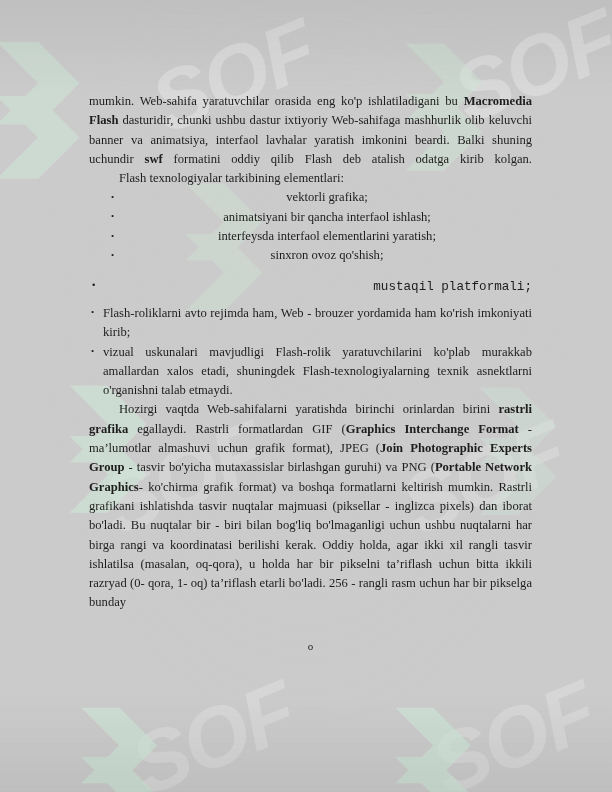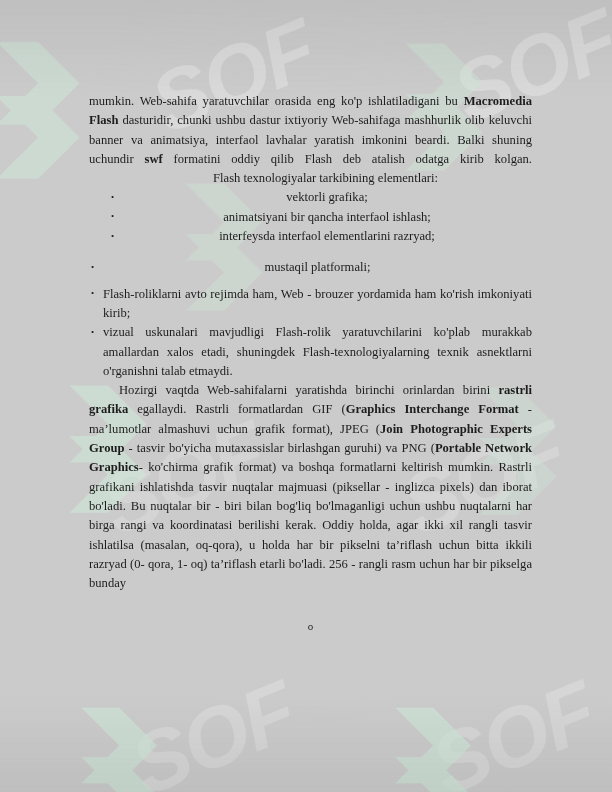--- a/index.html
+++ b/index.html
@@ -222,29 +222,30 @@
           <path d="M8 48 L40 48 L72 80 L40 112 L8 112 L40 80 Z"></path>
         </g>
       </svg>
     </div>
   </div>
 
   <div id="content">
 
     <p class="para justify-all"><span>mumkin. Web-sahifa yaratuvchilar orasida eng ko'p ishlatiladigani bu </span><b>Macromedia Flash</b><span> dasturidir, chunki ushbu dastur ixtiyoriy Web-sahifaga mashhurlik olib keluvchi banner va animatsiya, interfaol lavhalar yaratish imkonini beardi. Balki shuning uchundir </span><b>swf</b><span> formatini oddiy qilib Flash deb atalish odatga kirib kolgan.</span></p>
 
-    <p class="indent" style="text-align:center;">Flash texnologiyalar tarkibining elementlari:</p>
+    <p class="indent" style="text-align:left;">Flash texnologiyalar tarkibining elementlari:</p>
 
     <p class="bullet-short">vektorli grafika;</p>
     <p class="bullet-short">animatsiyani bir qancha interfaol ishlash;</p>
-    <p class="bullet-short">interfeysda interfaol elementlarini razryad;</p>
+    <p class="bullet-short">interfeysda interfaol elementlarini yaratish;</p>
+    <p class="bullet-short">sinxron ovoz qo'shish;</p>
 
     <div class="spacer-md"></div>
 
-    <p class="bullet-para" style="text-align:center;">mustaqil platformali;</p>
+    <p class="bullet-para" style="text-align:right;font-family:Liberation Mono, monospace;">mustaqil platformali;</p>
 
     <div class="spacer-sm"></div>
 
     <p class="bullet-para">Flash-roliklarni avto rejimda ham, Web - brouzer yordamida ham ko'rish imkoniyati kirib;</p>
     <p class="bullet-para">vizual uskunalari mavjudligi Flash-rolik yaratuvchilarini ko'plab murakkab amallardan xalos etadi, shuningdek Flash-texnologiyalarning texnik asnektlarni o'rganishni talab etmaydi.</p>
 
     <p class="para indent"><span>Hozirgi vaqtda Web-sahifalarni yaratishda birinchi orinlardan birini </span><b>rastrli grafika</b><span> egallaydi. Rastrli formatlardan GIF (</span><b>Graphics Interchange Format</b><span> - ma’lumotlar almashuvi uchun grafik format), JPEG (</span><b>Join Photographic Experts Group</b><span> - tasvir bo'yicha mutaxassislar birlashgan guruhi) va PNG (</span><b>Portable Network Graphics</b><span>- ko'chirma grafik format) va boshqa formatlarni keltirish mumkin. Rastrli grafikani ishlatishda tasvir nuqtalar majmuasi (piksellar - inglizca pixels) dan iborat bo'ladi. Bu nuqtalar bir - biri bilan bog'liq bo'lmaganligi uchun ushbu nuqtalarni har birga rangi va koordinatasi berilishi kerak. Oddiy holda, agar ikki xil rangli tasvir ishlatilsa (masalan, oq-qora), u holda har bir pikselni ta’riflash uchun bitta ikkili razryad (0- qora, 1- oq) ta’riflash etarli bo'ladi. 256 - rangli rasm uchun har bir pikselga bunday</span></p>
 
     <div style="height:26px"></div>
 

